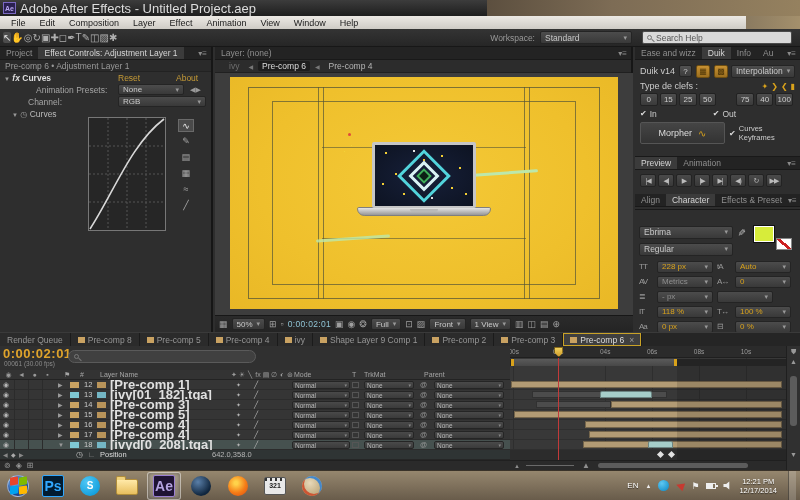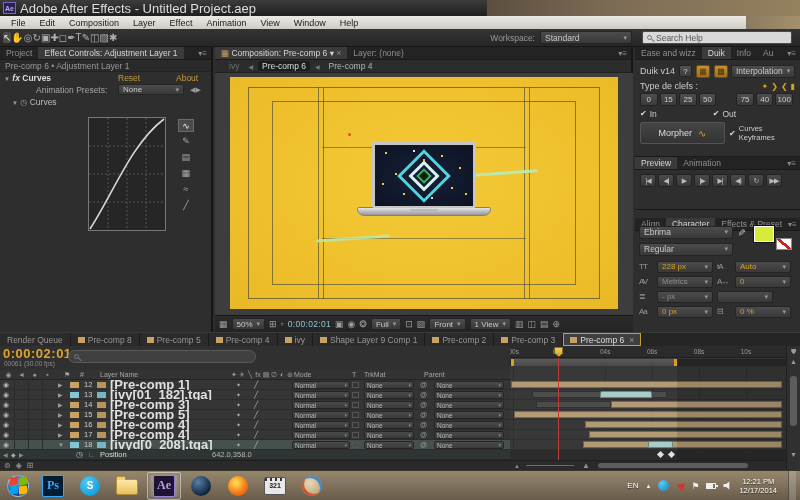--- a/index.html
+++ b/index.html
@@ -79,21 +79,21 @@
 .pbtn{width:19px;height:13px;background:linear-gradient(#4e4e4e,#3a3a3a);border:1px solid #222;border-radius:2px;color:#ccc;font-size:8px;text-align:center;line-height:12px;margin-right:2px;}
 .pbtn.gap{margin-left:18px;}
 .cb{display:inline-flex;align-items:center;gap:3px;color:#ccc;font-size:8.5px;}
 .cb .chk{color:#ddd;font-size:8px;}
 .morpher{width:92px;height:22px;background:linear-gradient(#454545,#333);border:1px solid #555;border-radius:2px;display:inline-flex;align-items:center;justify-content:center;gap:6px;color:#ddd;font-size:9px;}
 .morpher .wave{color:#d9a21b;font-size:10px;}
 .tbtn{width:16px;height:13px;background:linear-gradient(#4a4a4a,#383838);border:1px solid #232323;border-radius:2px;color:#bbb;font-size:7px;text-align:center;line-height:12px;margin-right:2px;letter-spacing:-1px;overflow:hidden;}
 .duik-panel{position:absolute;left:0;top:13px;width:165px;height:97px;border-bottom:1px solid #191919;}
 .preview-panel{position:absolute;left:0;top:110px;width:165px;height:53px;border-bottom:1px solid #191919;}
 .char-panel{position:absolute;left:0;top:176px;width:165px;height:109px;}
-.char-tabs{position:absolute;left:0;top:171px;width:165px;}
+.char-tabs{position:absolute;left:0;top:147px;width:165px;}
 .crow{display:flex;align-items:center;padding:0 4px;height:15px;}
 .ccell{display:flex;align-items:center;width:78px;}
 .cic{color:#9a9a9a;font-size:8px;width:18px;letter-spacing:-1px;}
 .cdd{width:56px;height:12px;font-size:8px;}
 .tswatch{position:absolute;right:26px;top:3px;width:20px;height:16px;background:#d7ec3a;border:1px solid #fff;box-shadow:0 0 0 1px #111;}
 .sswatch{position:absolute;right:8px;top:15px;width:16px;height:12px;background:#fff;border:1px solid #888;overflow:hidden;}
 .sswatch::after{content:'';position:absolute;left:-2px;top:-2px;width:22px;height:18px;background:linear-gradient(to top right,transparent 46%,#cc2222 46%,#cc2222 56%,transparent 56%);}
 .eyedrop{color:#bbb;font-size:10px;margin-left:4px;transform:rotate(90deg);}
 
 .tl-tabbar{position:absolute;left:0;top:332px;width:800px;height:14px;background:#252525;border-top:1px solid #3a3a3a;display:flex;overflow:hidden;}
@@ -157,21 +157,21 @@
 .ggutter{position:absolute;left:786px;top:0;width:14px;height:124px;background:#303030;border-left:1px solid #1f1f1f;z-index:6;}
 .vthumb{position:absolute;left:3px;top:30px;width:7px;height:50px;background:#5c5c5c;border-radius:3px;}
 .gut-ic{display:block;text-align:center;color:#999;font-size:7px;margin-top:2px;}
 
 .taskbar{position:absolute;left:0;top:470px;width:800px;height:30px;background:linear-gradient(rgba(156,140,114,.94),rgba(108,94,76,.94));border-top:1px solid rgba(0,0,0,.45);display:flex;align-items:center;}
 .app{display:inline-flex;align-items:center;justify-content:center;width:34px;height:28px;margin-left:3px;border-radius:3px;}
 .app.pressed{background:rgba(255,255,255,.22);box-shadow:inset 0 0 4px rgba(0,0,0,.4);border:1px solid rgba(255,255,255,.35);}
 .orb{width:30px;height:28px;}
 .winflag{width:22px;height:22px;border-radius:50%;background:radial-gradient(circle at 35% 30%,#7fb3ef,#1c4e9c 60%,#0a2a62);border:1px solid rgba(255,255,255,.5);display:grid;grid-template-columns:8px 8px;grid-template-rows:8px 8px;gap:1px;align-content:center;justify-content:center;transform:none;}
 .winflag .q{width:8px;height:8px;border-radius:1px;transform:skewY(-8deg);}
-.appbox{width:22px;height:22px;display:flex;align-items:center;justify-content:center;font-size:12px;font-weight:bold;border-radius:2px;font-family:Liberation Serif, serif;}
+.appbox{width:22px;height:22px;display:flex;align-items:center;justify-content:center;font-size:14px;font-weight:bold;border-radius:2px;}
 .appbox.ps{background:#021c31;color:#31a8ff;border:1px solid #31a8ff;}
 .appbox.ae{background:#1f1333;color:#b5a3e0;border:1px solid #9a7fd1;}
 .appcircle{width:20px;height:20px;border-radius:50%;display:flex;align-items:center;justify-content:center;color:#fff;font-size:10px;font-weight:bold;}
 .appcircle.skype{background:radial-gradient(circle at 35% 30%,#4fc7f5,#0093d6);}
 .appcircle.c4d{background:radial-gradient(circle at 35% 30%,#5a7fa8,#10263e 70%);}
 .appcircle.ff{background:radial-gradient(circle at 40% 35%,#ffd24a 10%,#f57c17 55%,#d9480f);}
 .appcircle.paint{background:radial-gradient(circle at 40% 35%,#e8d8b8,#b09868);box-shadow:inset -2px 2px 0 #4488cc,inset 2px -2px 0 #cc5533;}
 .folder{width:22px;height:16px;background:linear-gradient(#ffe9a8,#e8bf5e);border:1px solid #b08d3a;border-radius:1px 2px 2px 2px;position:relative;margin-top:3px;}
 .folder .flap{position:absolute;left:-1px;top:-4px;width:10px;height:4px;background:#f0d27c;border:1px solid #b08d3a;border-bottom:none;border-radius:2px 2px 0 0;}
 .mpc{width:22px;height:18px;background:#e8e8e8;border:1px solid #555;border-radius:2px;font-size:7px;font-weight:bold;color:#222;display:flex;align-items:center;justify-content:center;background-image:repeating-linear-gradient(90deg,#333 0 2px,transparent 2px 5px);background-size:100% 3px;background-repeat:repeat-x;background-position:0 0,0 15px;}
@@ -239,20 +239,27 @@
       <span class="ec-link" style="position:absolute;left:176px;">About</span>
     </div>
     <div class="ec-row">
       <span style="position:absolute;left:36px;color:#a5a5a5;">Animation Presets:</span>
       <span class="dd" style="position:absolute;left:118px;width:66px;height:11px;font-size:8px;">
           <span>None</span>
           <span class="arw">▾</span>
         </span>
       <span style="position:absolute;left:190px;color:#999;font-size:7px;">◀▶</span>
     </div>
+    <div class="ec-row">
+      <span style="position:absolute;left:28px;color:#a5a5a5;">Channel:</span>
+      <span class="dd" style="position:absolute;left:118px;width:88px;height:11px;font-size:8px;">
+          <span>RGB</span>
+          <span class="arw">▾</span>
+        </span>
+    </div>
     <div class="ec-row" style="padding-left:12px;">
       <span style="font-size:6px;color:#999;">▼</span>
       <span style="font-size:8px;color:#999;">◷</span>
       <span>Curves</span>
     </div>
     <div class="curve-grid">
       <svg width="76" height="112" viewBox="0 0 76 112">
         <g stroke="#555" stroke-width="1" stroke-dasharray="2,2">
           <line x1="19" y1="0" x2="19" y2="112"></line>
             <line x1="38" y1="0" x2="38" y2="112"></line>
@@ -269,21 +276,20 @@
         <span class="cicon">✎</span>
         <span class="cicon">▤</span>
         <span class="cicon">▦</span>
         <span class="cicon">≈</span>
         <span class="cicon">╱</span>
       </div>
   </div>
 
   <div class="center-panel">
     <div class="ptabs">
-      <span class="ptab active"><span style="color:#c9a262;">▦</span> <span>Composition: Pre-comp 6</span> <span class="arw">▾</span> <span style="color:#888;">×</span></span>
       <span class="ptab">Layer: (none)</span>
       <span class="pmenu">▾≡</span>
     </div>
     <div class="bc-bar" id="breadcrumbs">
         <span class="bc-item dim">ivy</span>
         <span class="bc-sep">◀</span>
         <span class="bc-item active">Pre-comp 6</span>
         <span class="bc-sep">◀</span>
         <span class="bc-item normal">Pre-comp 4</span>
       </div>
@@ -481,20 +487,36 @@
             </span>
             <span class="ccell">
               <span class="dd cdd">
                 <span class="gval"></span>
                 <span class="arw">▾</span>
               </span>
             </span>
           </div>
           <div class="crow">
             <span class="ccell">
+              <span class="cic">IT</span>
+              <span class="dd cdd">
+                <span class="oval">118 %</span>
+                <span class="arw">▾</span>
+              </span>
+            </span>
+            <span class="ccell">
+              <span class="cic">T↔</span>
+              <span class="dd cdd">
+                <span class="oval">100 %</span>
+                <span class="arw">▾</span>
+              </span>
+            </span>
+          </div>
+          <div class="crow">
+            <span class="ccell">
               <span class="cic">Aa</span>
               <span class="dd cdd">
                 <span class="oval">0 px</span>
                 <span class="arw">▾</span>
               </span>
             </span>
             <span class="ccell">
               <span class="cic">⊟</span>
               <span class="dd cdd">
                 <span class="oval">0 %</span>

